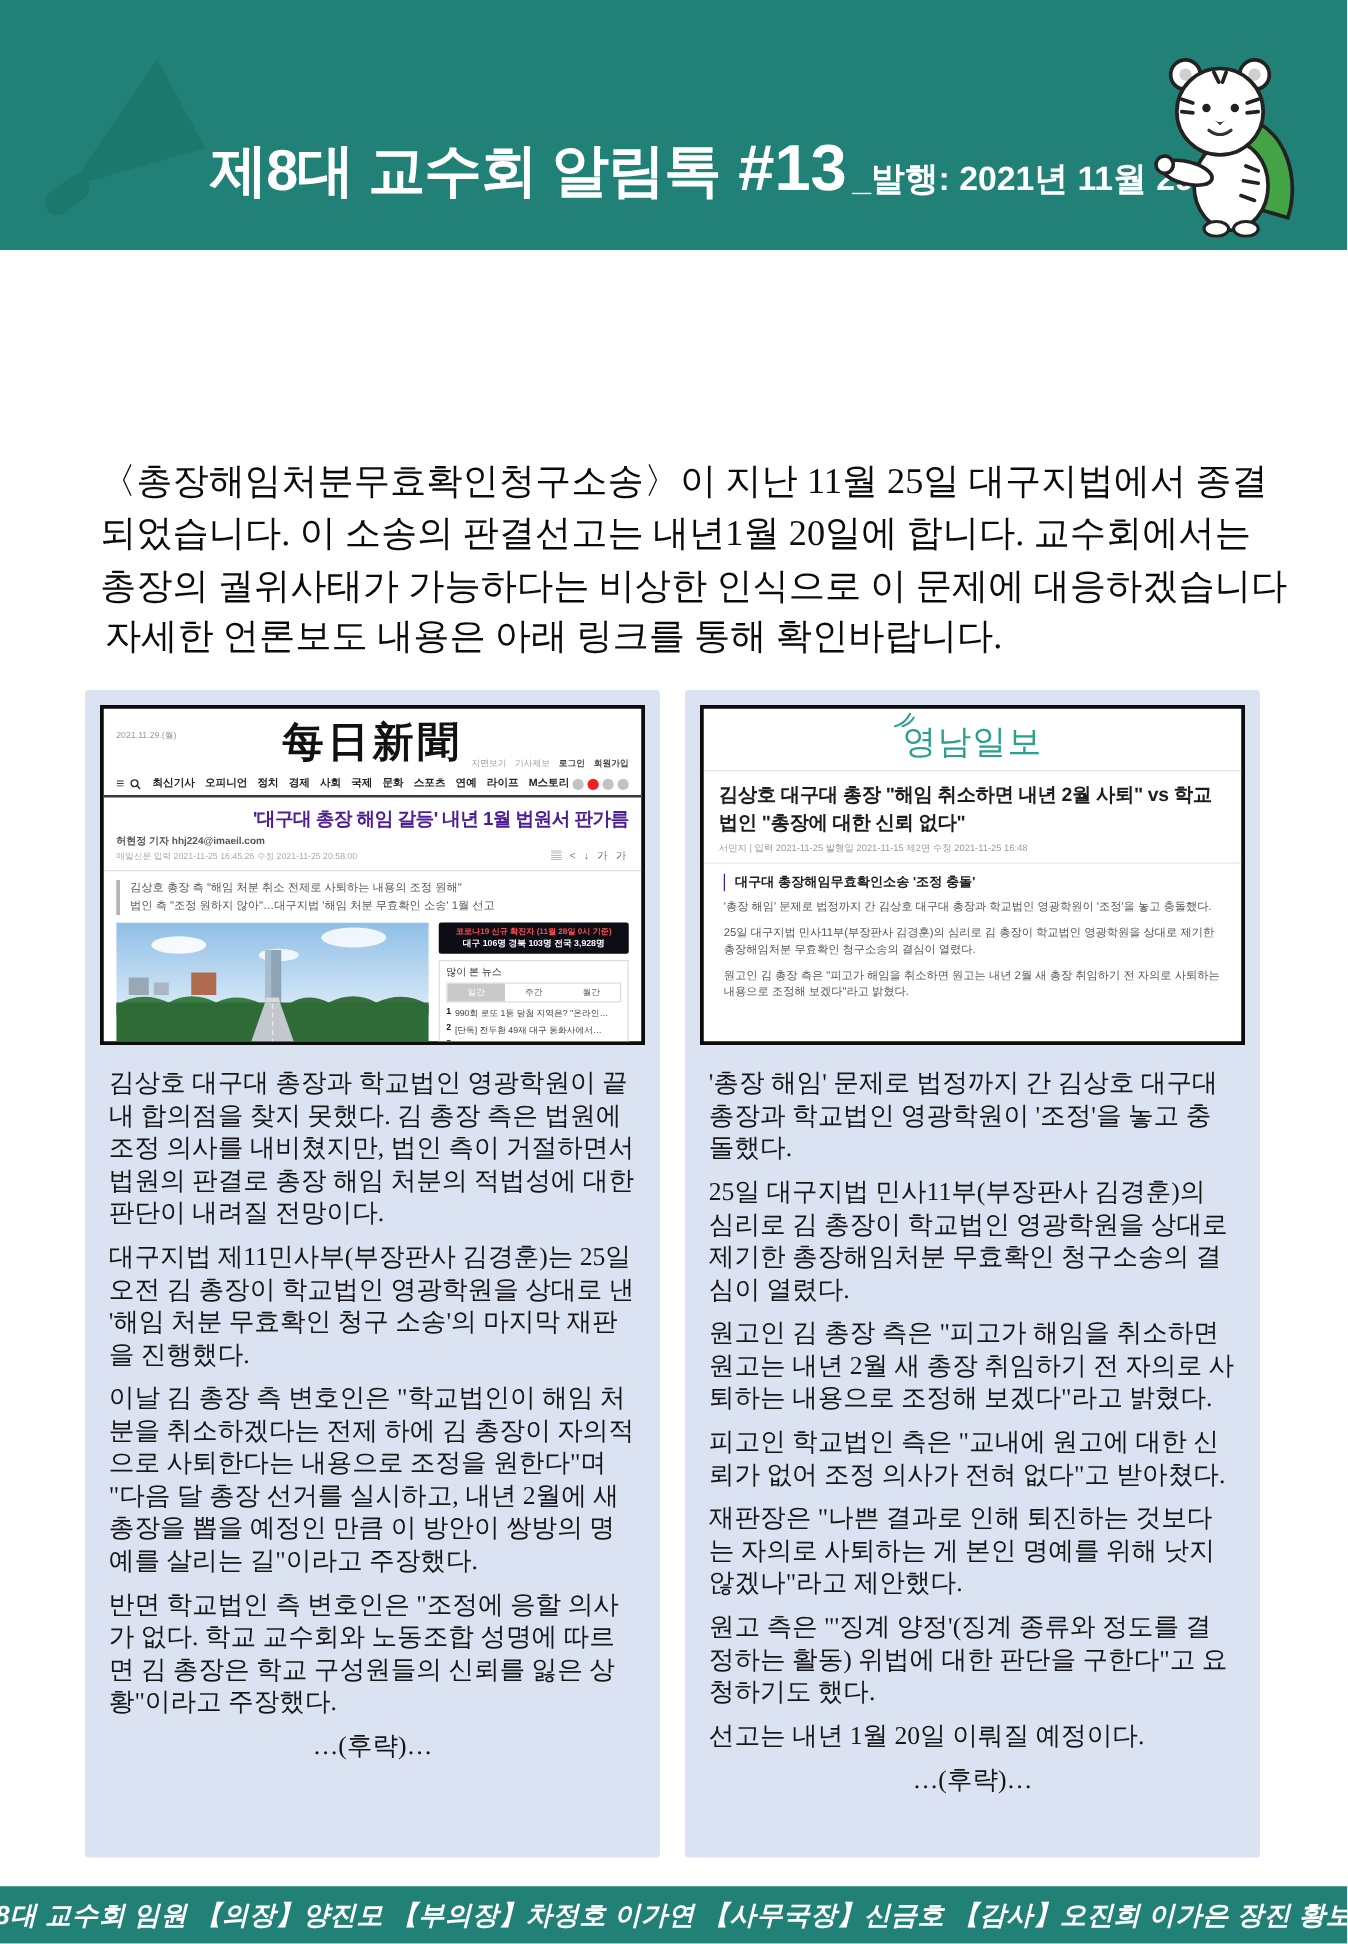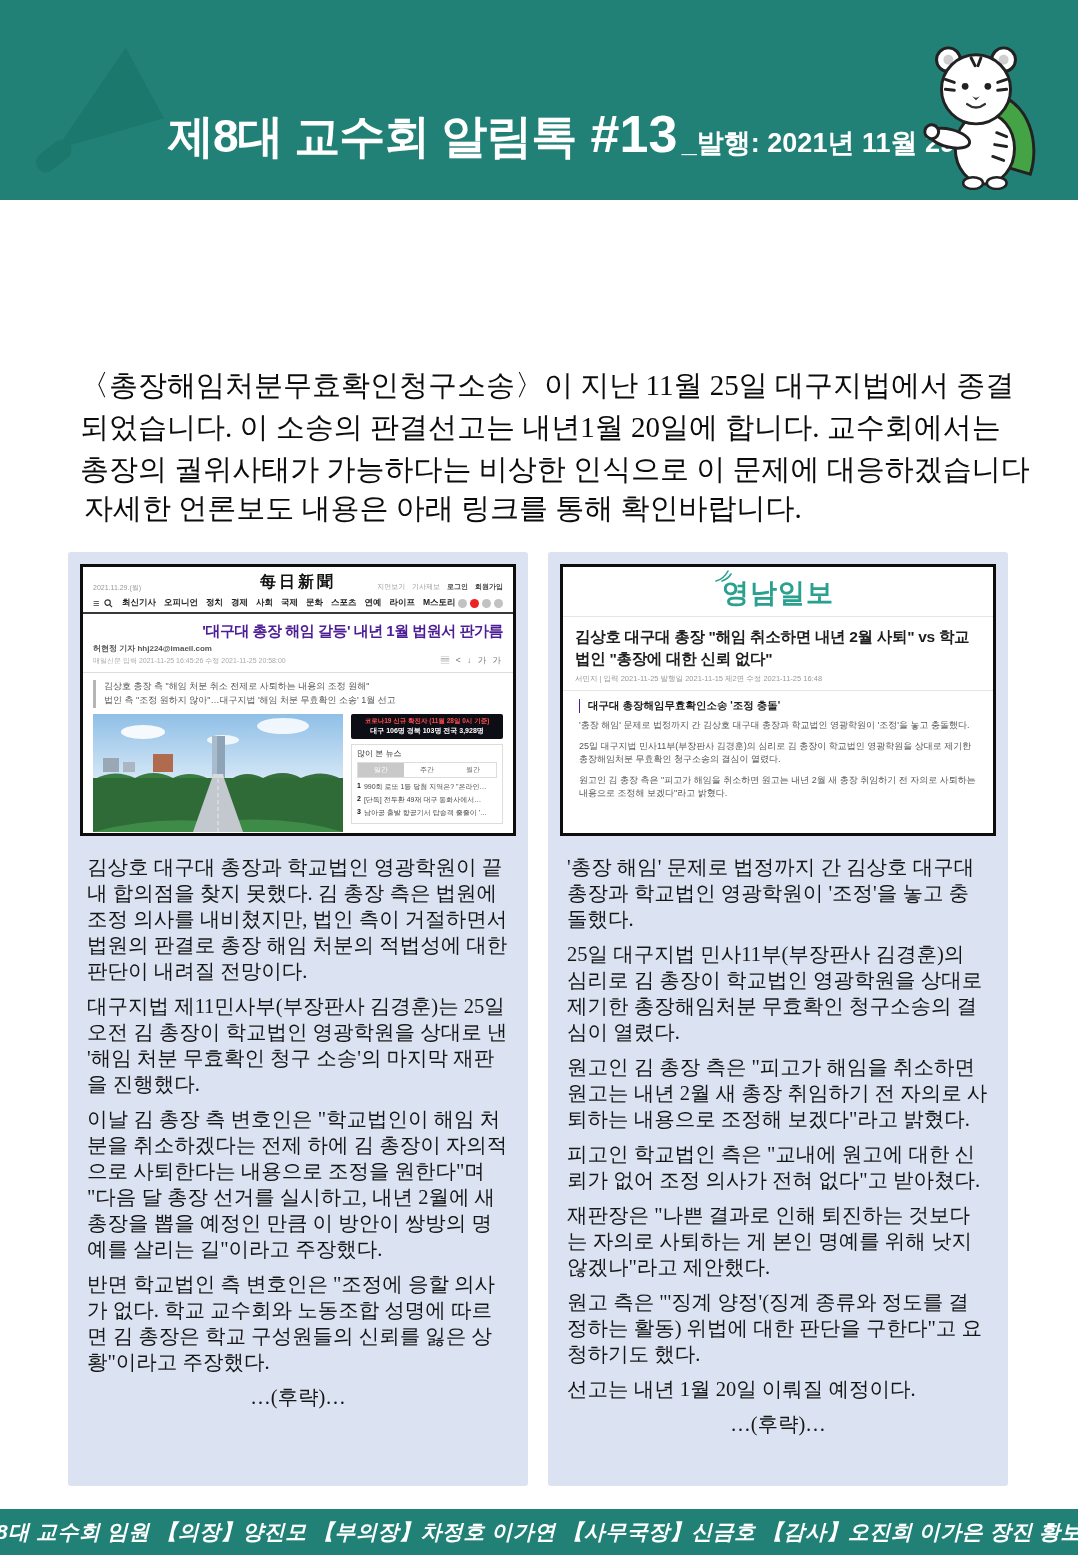--- a/index.html
+++ b/index.html
@@ -31,21 +31,21 @@
   .columns { position:absolute; top:552px; left:68px; display:flex; gap:20px; }
   .panel { width:460px; height:934px; background:#dbe3f2; border-radius:3px; overflow:hidden; }
   .shot { margin:12px; height:272px; background:#fff; border:3px solid #0d0d0d; overflow:hidden; position:relative; }
   .article-text { padding:6px 19px 0; font-family:"Liberation Serif", serif; font-size:20.5px; line-height:26px; color:#161616; }
   .article-text p { margin:0 0 9px; }
   .ellipsis { text-align:center; margin-top:4px; }
 
   
   .m-head { position:relative; padding:5px 10px 0; }
   .m-date { position:absolute; left:10px; top:16px; font-size:7px; color:#999; }
-  .m-logo { text-align:center; font-family:"Liberation Serif", serif; font-weight:bold; font-size:16px; letter-spacing:3px; color:#111; }
+  .m-logo { text-align:center; font-family:"Liberation Serif", serif; font-weight:bold; font-size:33px; letter-spacing:3px; color:#111; }
   .m-toplinks { position:absolute; right:10px; bottom:1px; font-size:7px; color:#9a9a9a; }
   .m-toplinks span { margin-left:5px; }
   .m-toplinks span.strong { color:#444; font-weight:bold; }
   .m-nav { display:flex; align-items:center; padding:4px 10px 3px; border-bottom:2px solid #3a3a3a; }
   .m-burger { font-size:11px; color:#333; margin-right:5px; }
   .m-search { margin-right:6px; display:inline-flex; }
   .m-nav-items { display:flex; gap:8px; margin:0 auto; font-size:8.5px; font-weight:bold; color:#222; }
   .m-social { display:flex; gap:3px; align-items:center; }
   .m-dot { width:9px; height:9px; border-radius:50%; background:#c2c2c2; }
   .m-dot.red { background:#e22; }
@@ -65,21 +65,21 @@
   .mr-title { font-size:8px; color:#333; }
   .mr-tabs { display:flex; margin:3px 0; border:1px solid #ddd; text-align:center; font-size:7px; }
   .mr-tab { flex:1; padding:2px 0; color:#666; }
   .mr-tab.active { background:#c9c9c9; color:#fff; }
   .mr-list { margin:0; padding:0; list-style:none; font-size:7px; color:#444; }
   .mr-list li { display:flex; gap:3px; padding:1.5px 0; white-space:nowrap; overflow:hidden; }
   .mr-rank { font-weight:bold; color:#111; flex:none; }
   .mr-text { overflow:hidden; text-overflow:ellipsis; }
 
   
-  .y-logo { position:relative; text-align:center; padding:8px 0 5px; font-size:27px; font-weight:bold; color:#2aa18f; letter-spacing:1px; border-bottom:1px solid #e6e6e6; }
+  .y-logo { position:relative; text-align:center; padding:8px 0 5px; font-size:27px; font-weight:normal; color:#2aa18f; letter-spacing:1px; border-bottom:1px solid #e6e6e6; }
   .y-accent { position:absolute; margin-left:-8px; margin-top:-6px; }
   .y-headline { padding:9px 12px 4px; font-size:15.5px; font-weight:bold; line-height:1.42; color:#1d1d1d; letter-spacing:-0.3px; }
   .y-byline { padding:0 12px 6px; font-size:7.5px; color:#9a9a9a; border-bottom:1px solid #e6e6e6; }
   .y-sub { margin:8px 16px 6px; padding-left:8px; border-left:1px solid #4c1d95; font-size:10.5px; font-weight:bold; color:#1d1d1d; }
   .y-body { padding:0 16px; font-size:9px; color:#555; line-height:1.5; }
   .y-body p { margin:0 0 7px; }
 
   
   .footer { position:absolute; left:0; top:1509px; width:1078px; height:46px; display:flex; align-items:center; justify-content:center; }
   .footer span { color:#fff; font-weight:bold; font-style:italic; font-size:21px; letter-spacing:0.5px; white-space:nowrap; }

